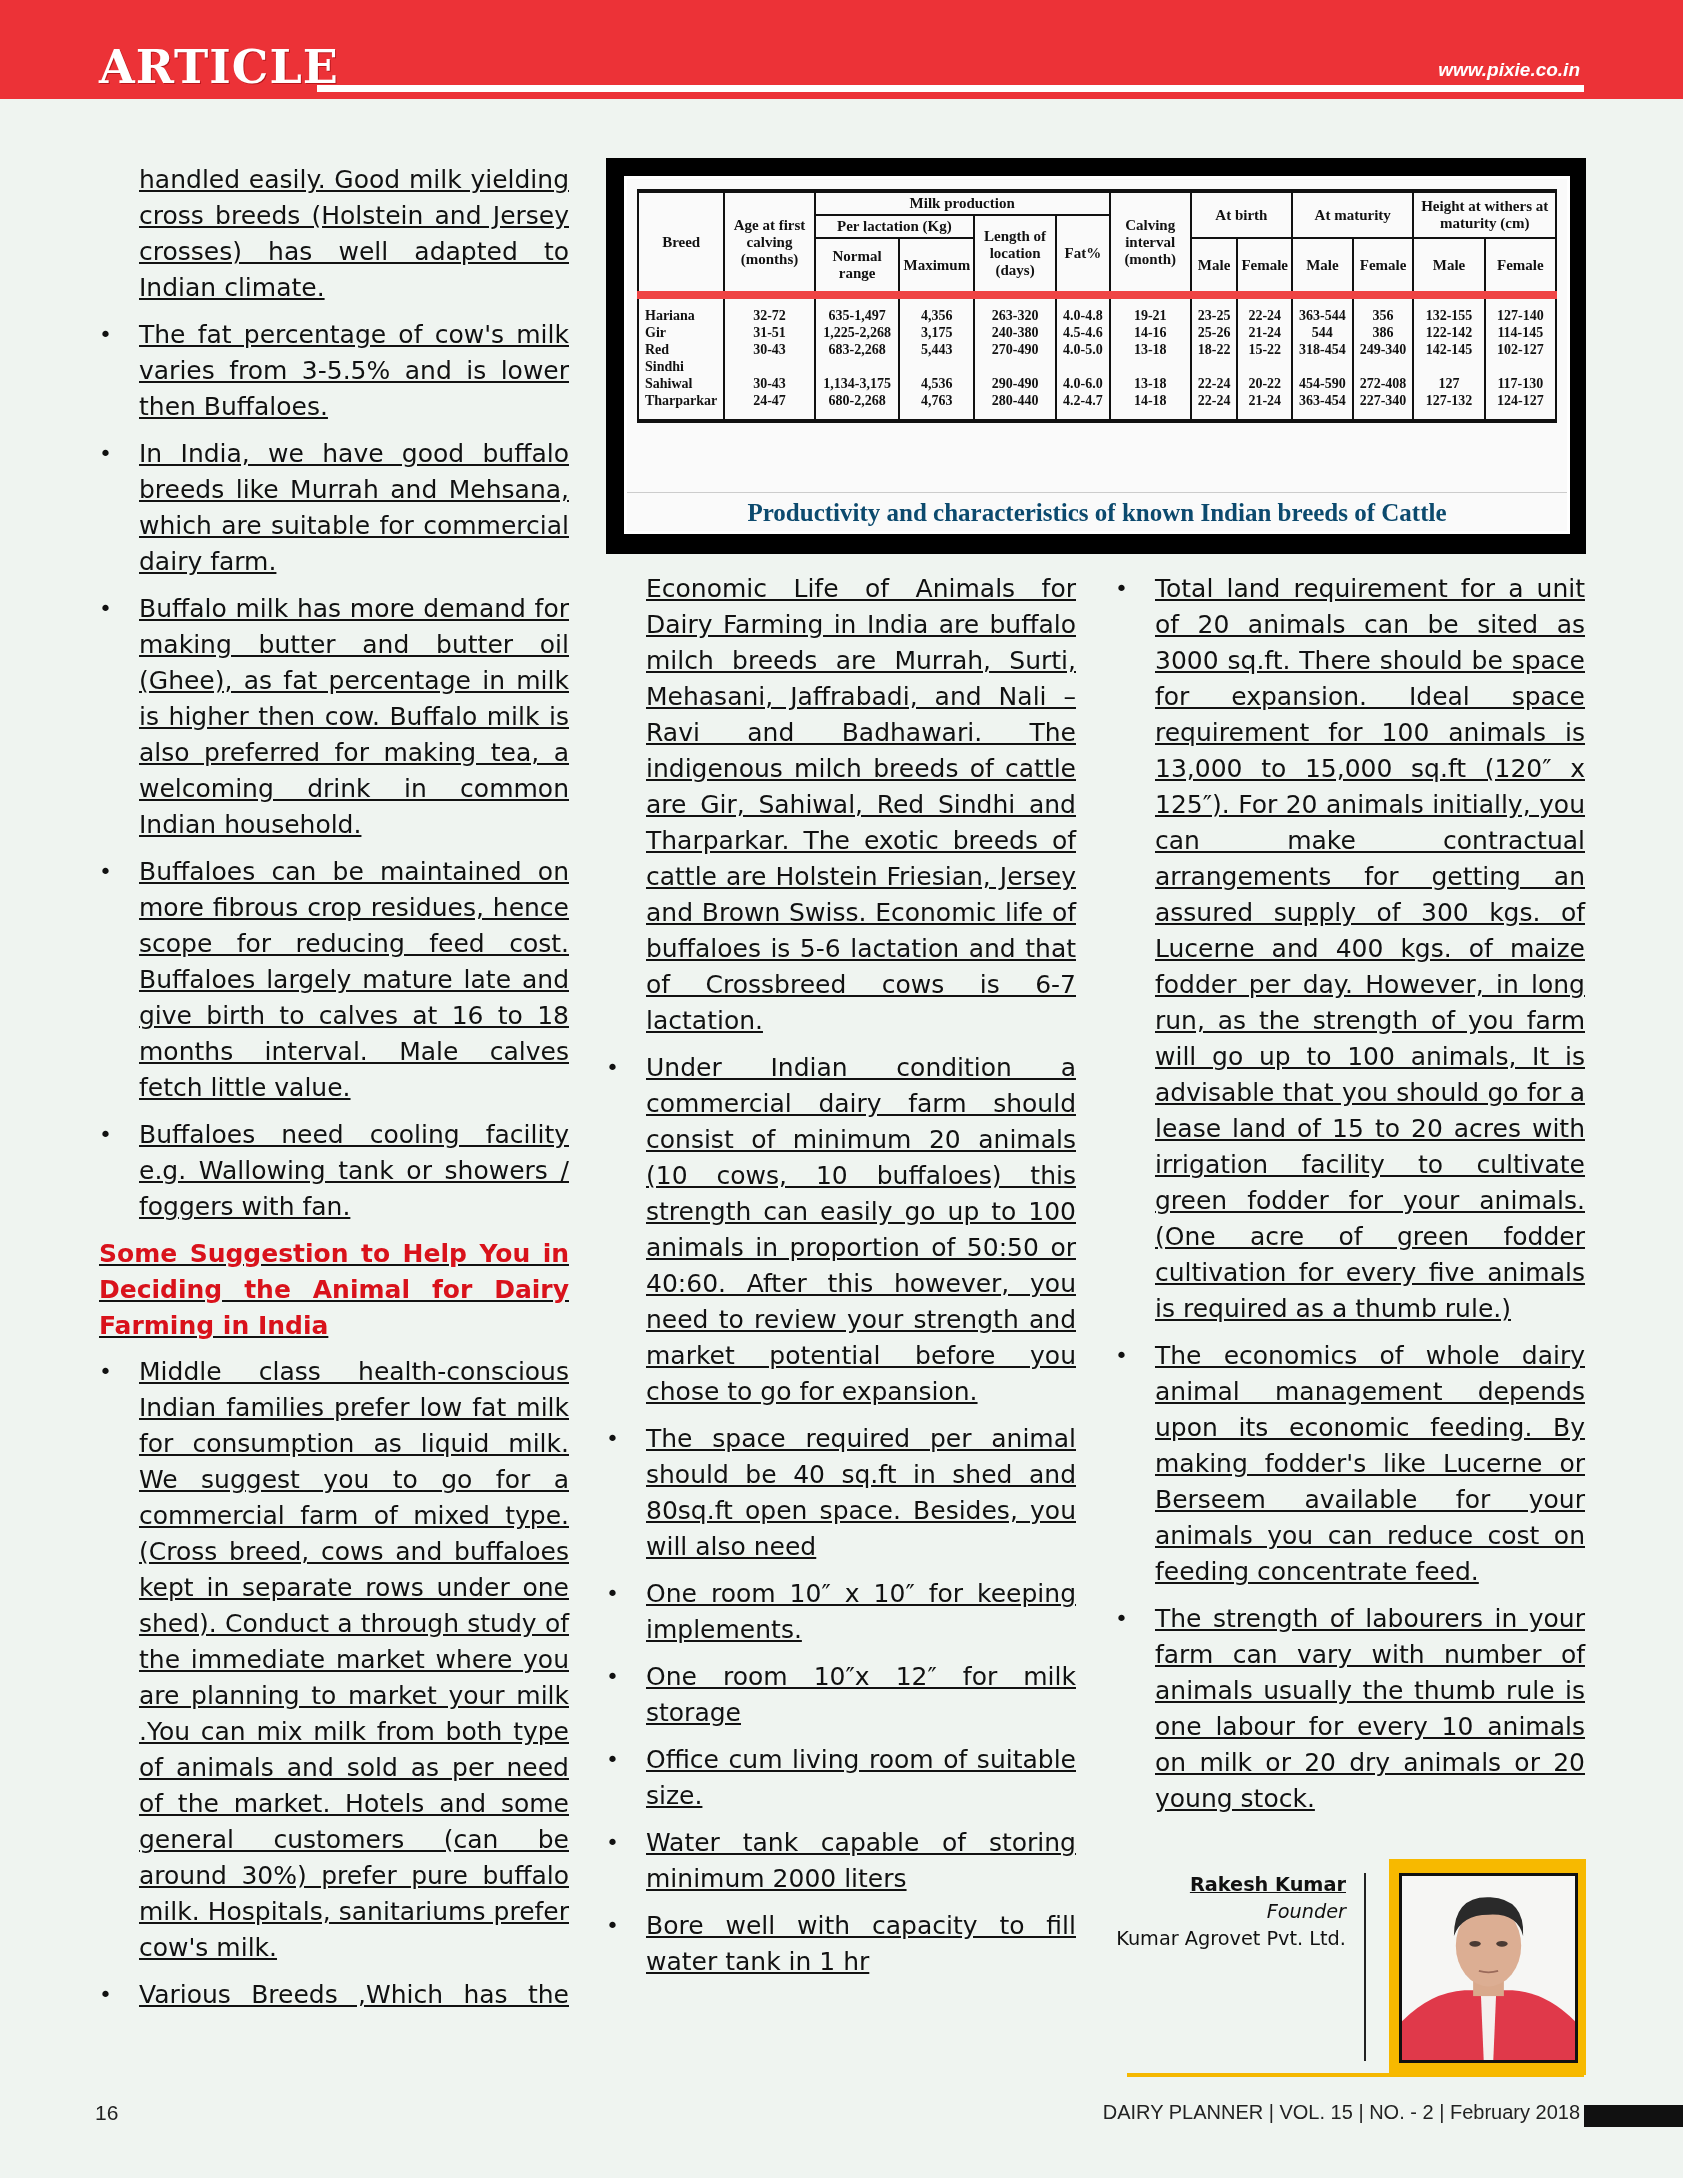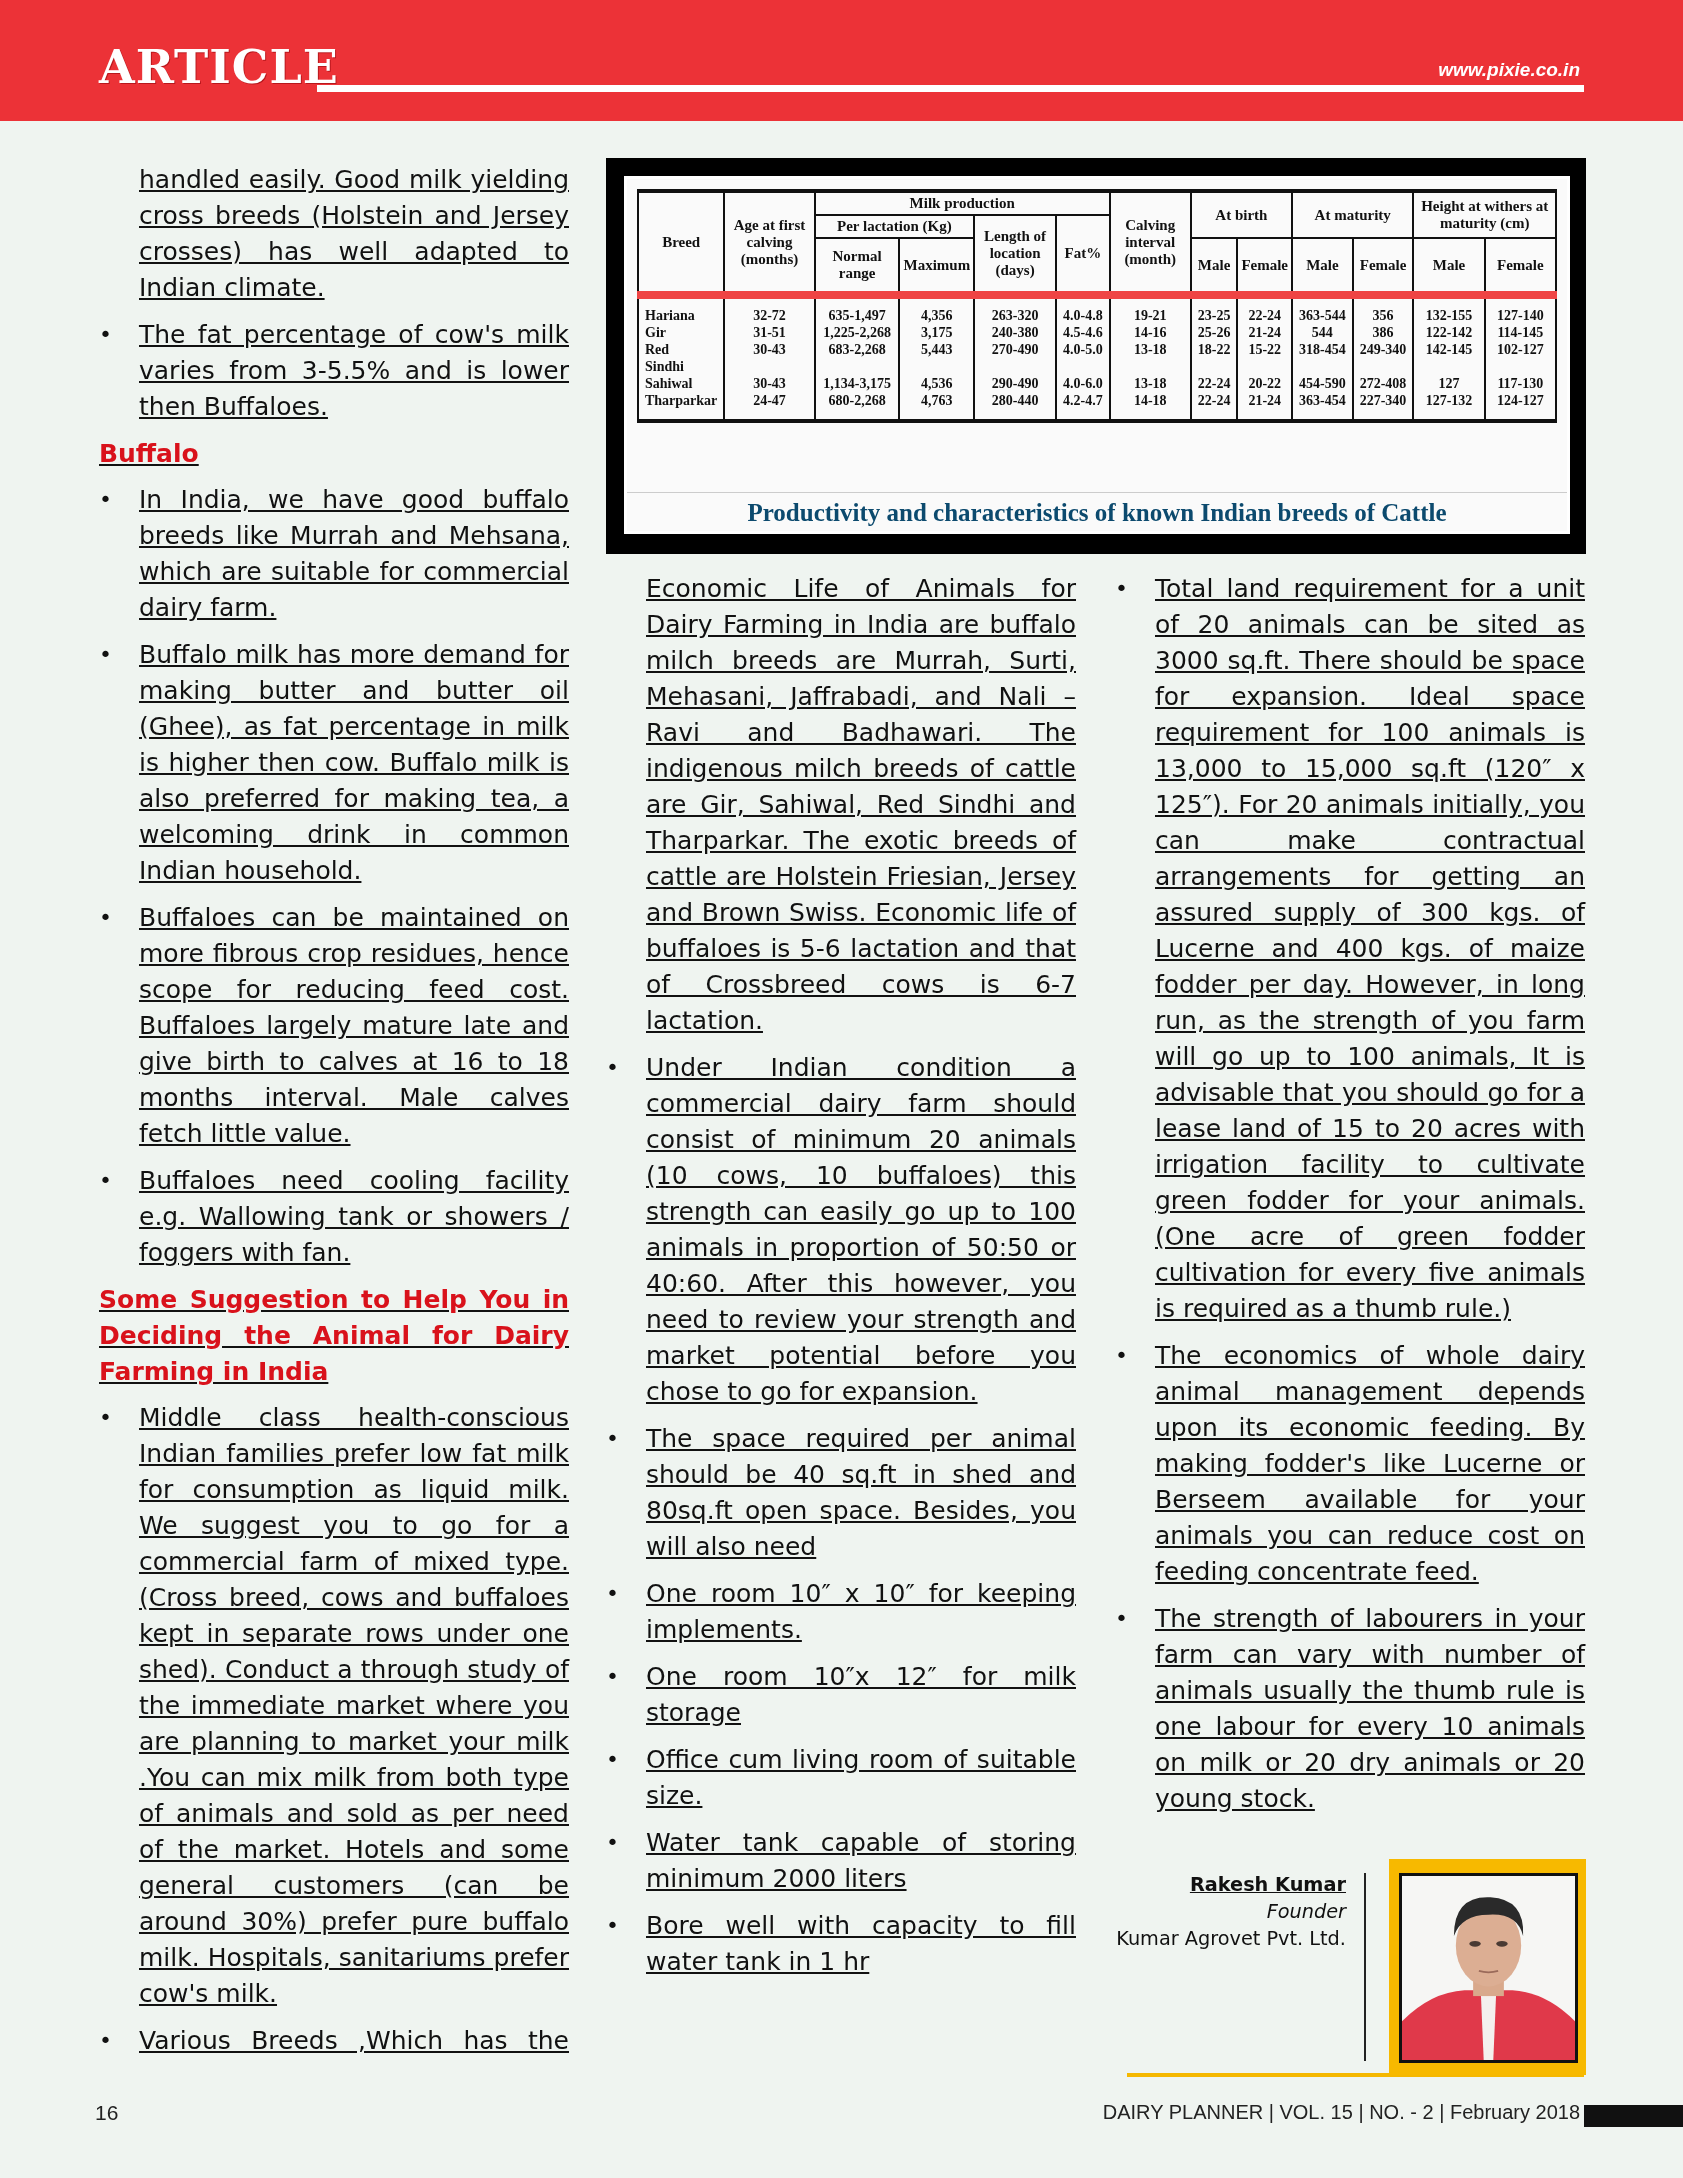--- a/index.html
+++ b/index.html
@@ -6,21 +6,21 @@
   html, body { width: 1683px; height: 2178px; }
   body {
     background: #eff4f0;
     font-family: "DejaVu Sans", sans-serif;
     color: #111;
     position: relative;
     overflow: hidden;
   }
   
   .header {
-    position: absolute; left: 0; top: 0; width: 1683px; height: 121px;
+    position: absolute; left: 0; top: 0; width: 1683px; height: 99px;
     background: #ec3237;
   }
   .header-title {
     position: absolute; left: 99px; top: 40px;
     font-family: "DejaVu Serif", serif; font-weight: bold;
     font-size: 46px; color: #fff; letter-spacing: 1px;
     text-shadow: 1px 1px 0 #b8181d;
   }
   .header-rule {
     position: absolute; left: 317px; top: 85px; width: 1267px; height: 7px;
@@ -123,21 +123,20 @@
   <div class="header-title">ARTICLE</div>
   <div class="header-rule"></div>
   <div class="header-url">www.pixie.co.in</div>
 </div>
 
 <div class="col col1">
   <p class="cont">handled easily. Good milk yielding cross breeds (Holstein and Jersey crosses) has well adapted to Indian climate.</p>
   <ul>
     <li><span class="bullet">•</span><span>The fat percentage of cow's milk varies from 3-5.5% and is lower then Buffaloes.</span></li>
   </ul>
-  <div class="heading-red">Buffalo</div>
   <ul>
     <li><span class="bullet">•</span><span>In India, we have good buffalo breeds like Murrah and Mehsana, which are suitable for commercial dairy farm.</span></li>
     <li><span class="bullet">•</span><span>Buffalo milk has more demand for making butter and butter oil (Ghee), as fat percentage in milk is higher then cow. Buffalo milk is also preferred for making tea, a welcoming drink in common Indian household.</span></li>
     <li><span class="bullet">•</span><span>Buffaloes can be maintained on more fibrous crop residues, hence scope for reducing feed cost. Buffaloes largely mature late and give birth to calves at 16 to 18 months interval. Male calves fetch little value.</span></li>
     <li><span class="bullet">•</span><span>Buffaloes need cooling facility e.g. Wallowing tank or showers / foggers with fan.</span></li>
   </ul>
   <div class="heading-red">Some Suggestion to Help You in Deciding the Animal for Dairy Farming in India</div>
   <ul>
     <li><span class="bullet">•</span><span>Middle class health-conscious Indian families prefer low fat milk for consumption as liquid milk. We suggest you to go for a commercial farm of mixed type. (Cross breed, cows and buffaloes kept in separate rows under one shed). Conduct a through study of the immediate market where you are planning to market your milk .You can mix milk from both type of animals and sold as per need of the market. Hotels and some general customers (can be around 30%) prefer pure buffalo milk. Hospitals, sanitariums prefer cow's milk.</span></li>
     <li style="text-align-last: justify;"><span class="bullet">•</span><span>Various Breeds ,Which has    the</span></li>

